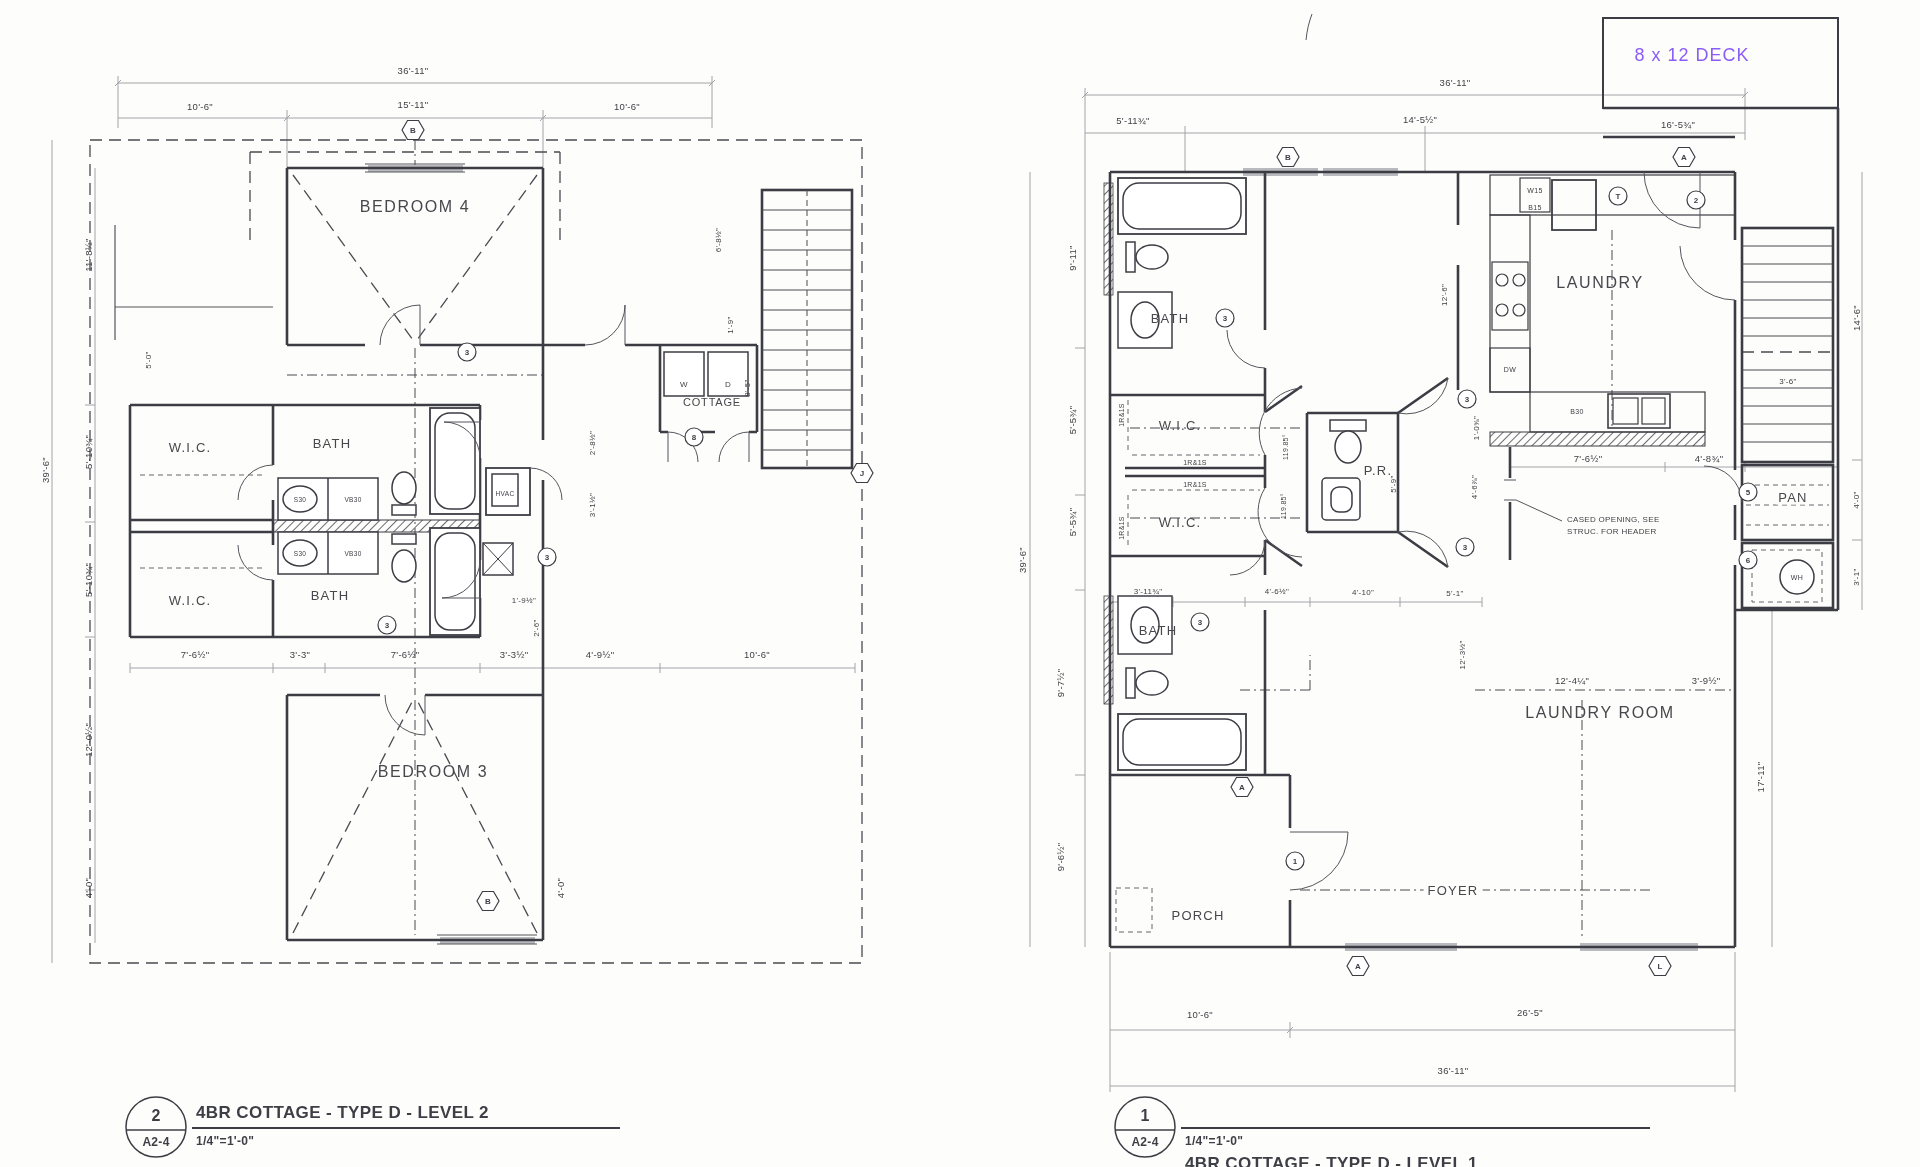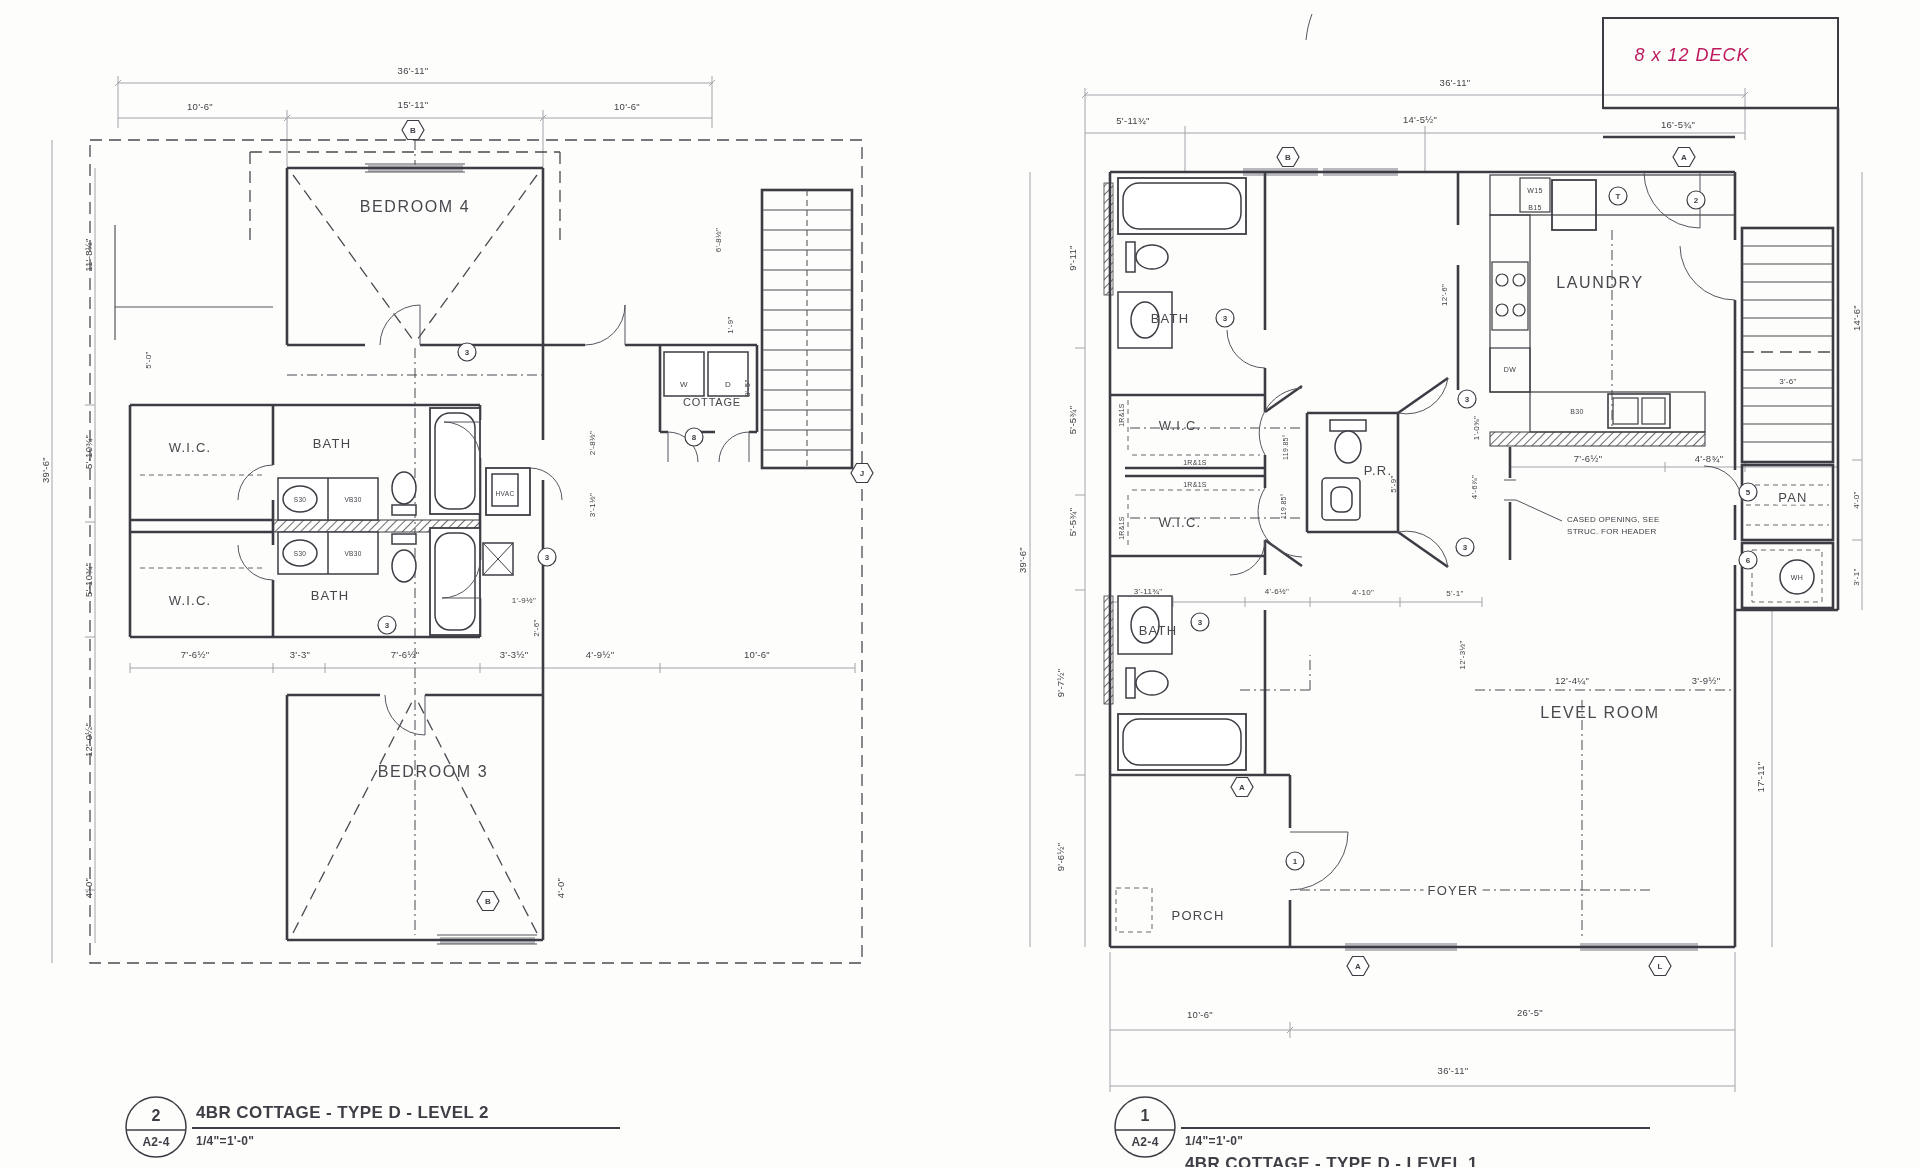--- a/index.html
+++ b/index.html
@@ -10,21 +10,21 @@
       font-family:"Liberation Sans",sans-serif;letter-spacing:.3px;}
   .r90{transform:translate(-50%,-50%) rotate(-90deg);}
   .la{transform:translate(0,-50%);}
   .f16{font-size:16px;letter-spacing:1.6px;color:#47474e;}
   .f13{font-size:13px;letter-spacing:1.2px;color:#47474e;}
   .f11{font-size:11px;letter-spacing:.8px;color:#47474e;}
   .f9{font-size:9.5px;}
   .f8{font-size:8px;}
   .f7{font-size:7px;}
   .f6{font-size:6.5px;}
-  .deckf{font-size:18px;letter-spacing:1px;color:#be185d;font-style:italic;}
+  .deckf{font-size:18px;letter-spacing:1px;color:#8b5cf6;}
   .tbnum{font-size:16px;font-weight:bold;}
   .tbsheet{font-size:12px;font-weight:bold;}
   .tbtitle{font-size:17px;font-weight:bold;letter-spacing:.4px;}
   .tbscale{font-size:12px;font-weight:bold;}
   .tag{font-size:8px;font-weight:bold;}
 </style>
 </head>
 <body>
 
 <div class="sheet">
@@ -304,21 +304,21 @@
 <span class="lb tag" style="left:413px;top:130px">B</span>
 <span class="lb tag" style="left:488px;top:901px">B</span>
 <span class="lb tag" style="left:862px;top:473px">J</span>
 <span class="lb tag" style="left:467px;top:352px">3</span>
 <span class="lb tag" style="left:547px;top:557px">3</span>
 <span class="lb tag" style="left:387px;top:625px">3</span>
 <span class="lb tag" style="left:694px;top:437px">8</span>
 
 <span class="lb deckf" style="left:1692px;top:55px">8 x 12 DECK</span>
 <span class="lb f16" style="left:1600px;top:283px">LAUNDRY</span>
-<span class="lb f16" style="left:1600px;top:713px">LEVEL ROOM</span>
+<span class="lb f16" style="left:1600px;top:713px">LAUNDRY ROOM</span>
 <span class="lb f13" style="left:1453px;top:890px;background:#fdfdfb;padding:0 4px">FOYER</span>
 <span class="lb f13" style="left:1198px;top:915px">PORCH</span>
 <span class="lb f13" style="left:1180px;top:425px">W.I.C.</span>
 <span class="lb f13" style="left:1180px;top:522px">W.I.C.</span>
 <span class="lb f13" style="left:1170px;top:318px">BATH</span>
 <span class="lb f13" style="left:1158px;top:630px">BATH</span>
 <span class="lb f13" style="left:1378px;top:470px">P.R.</span>
 <span class="lb f13" style="left:1793px;top:497px;background:#fdfdfb;padding:0 2px">PAN</span>
 <span class="lb f7" style="left:1535px;top:190px">W15</span>
 <span class="lb f7" style="left:1535px;top:207px">B15</span>

